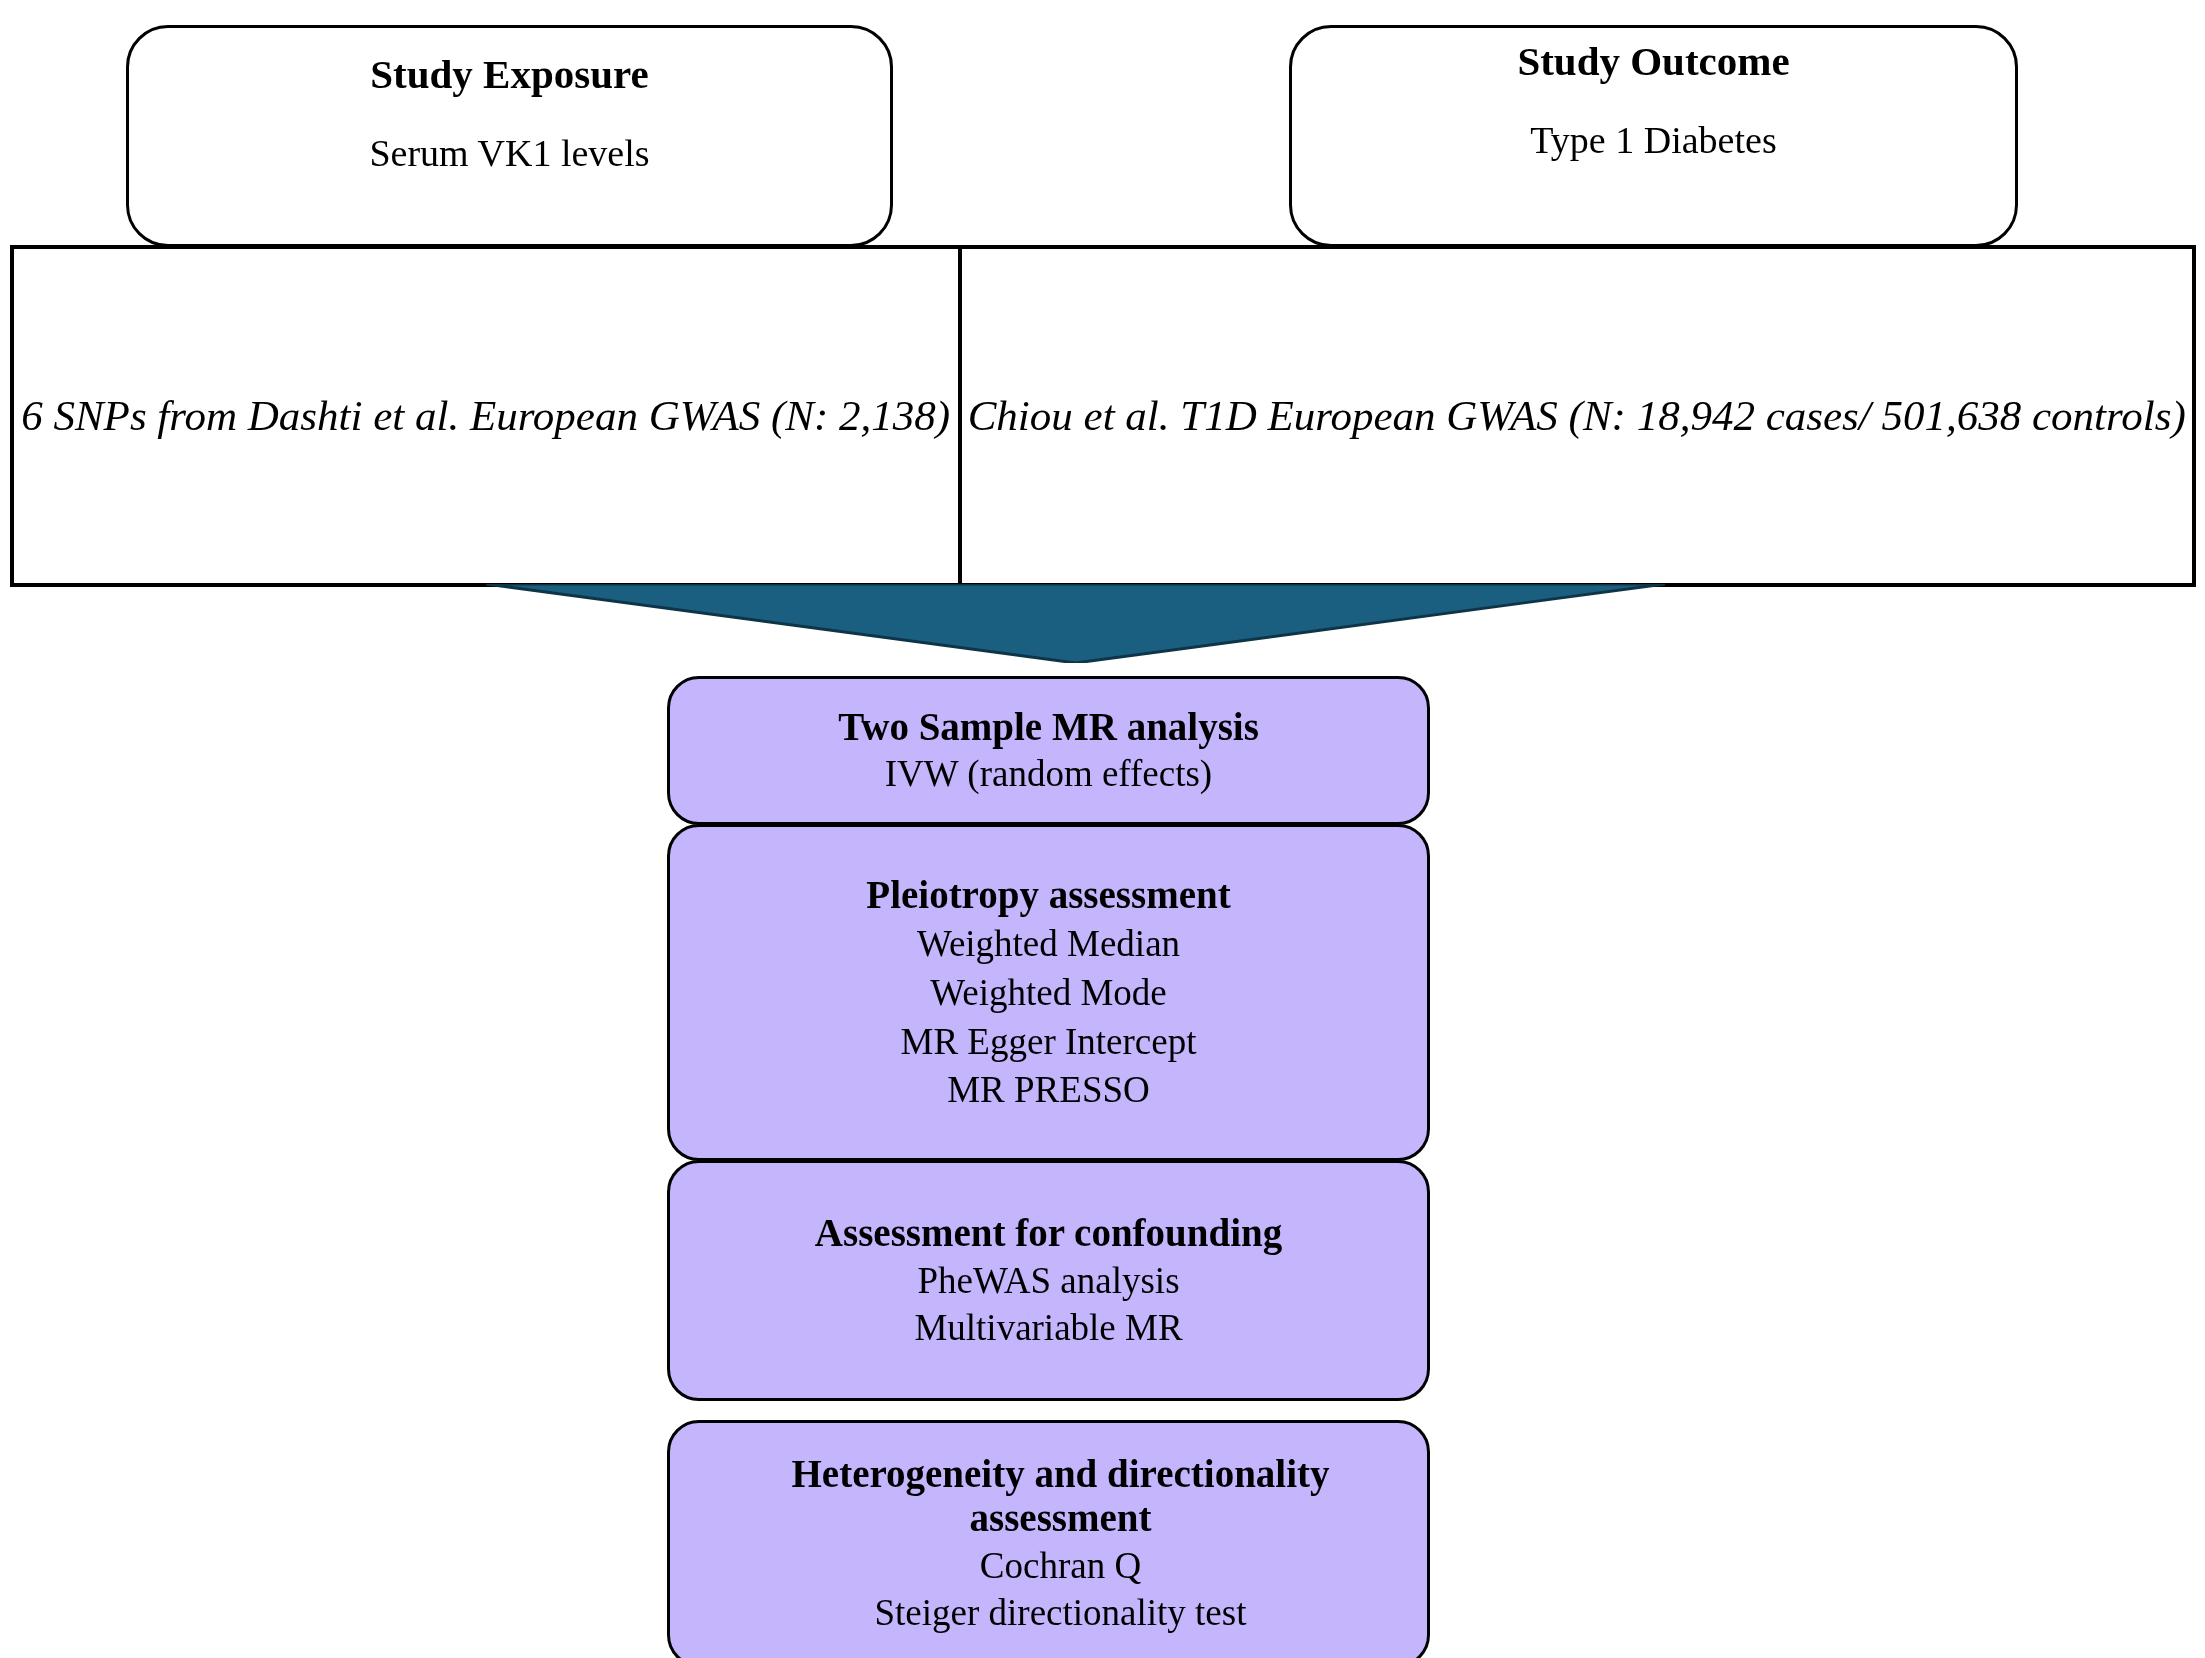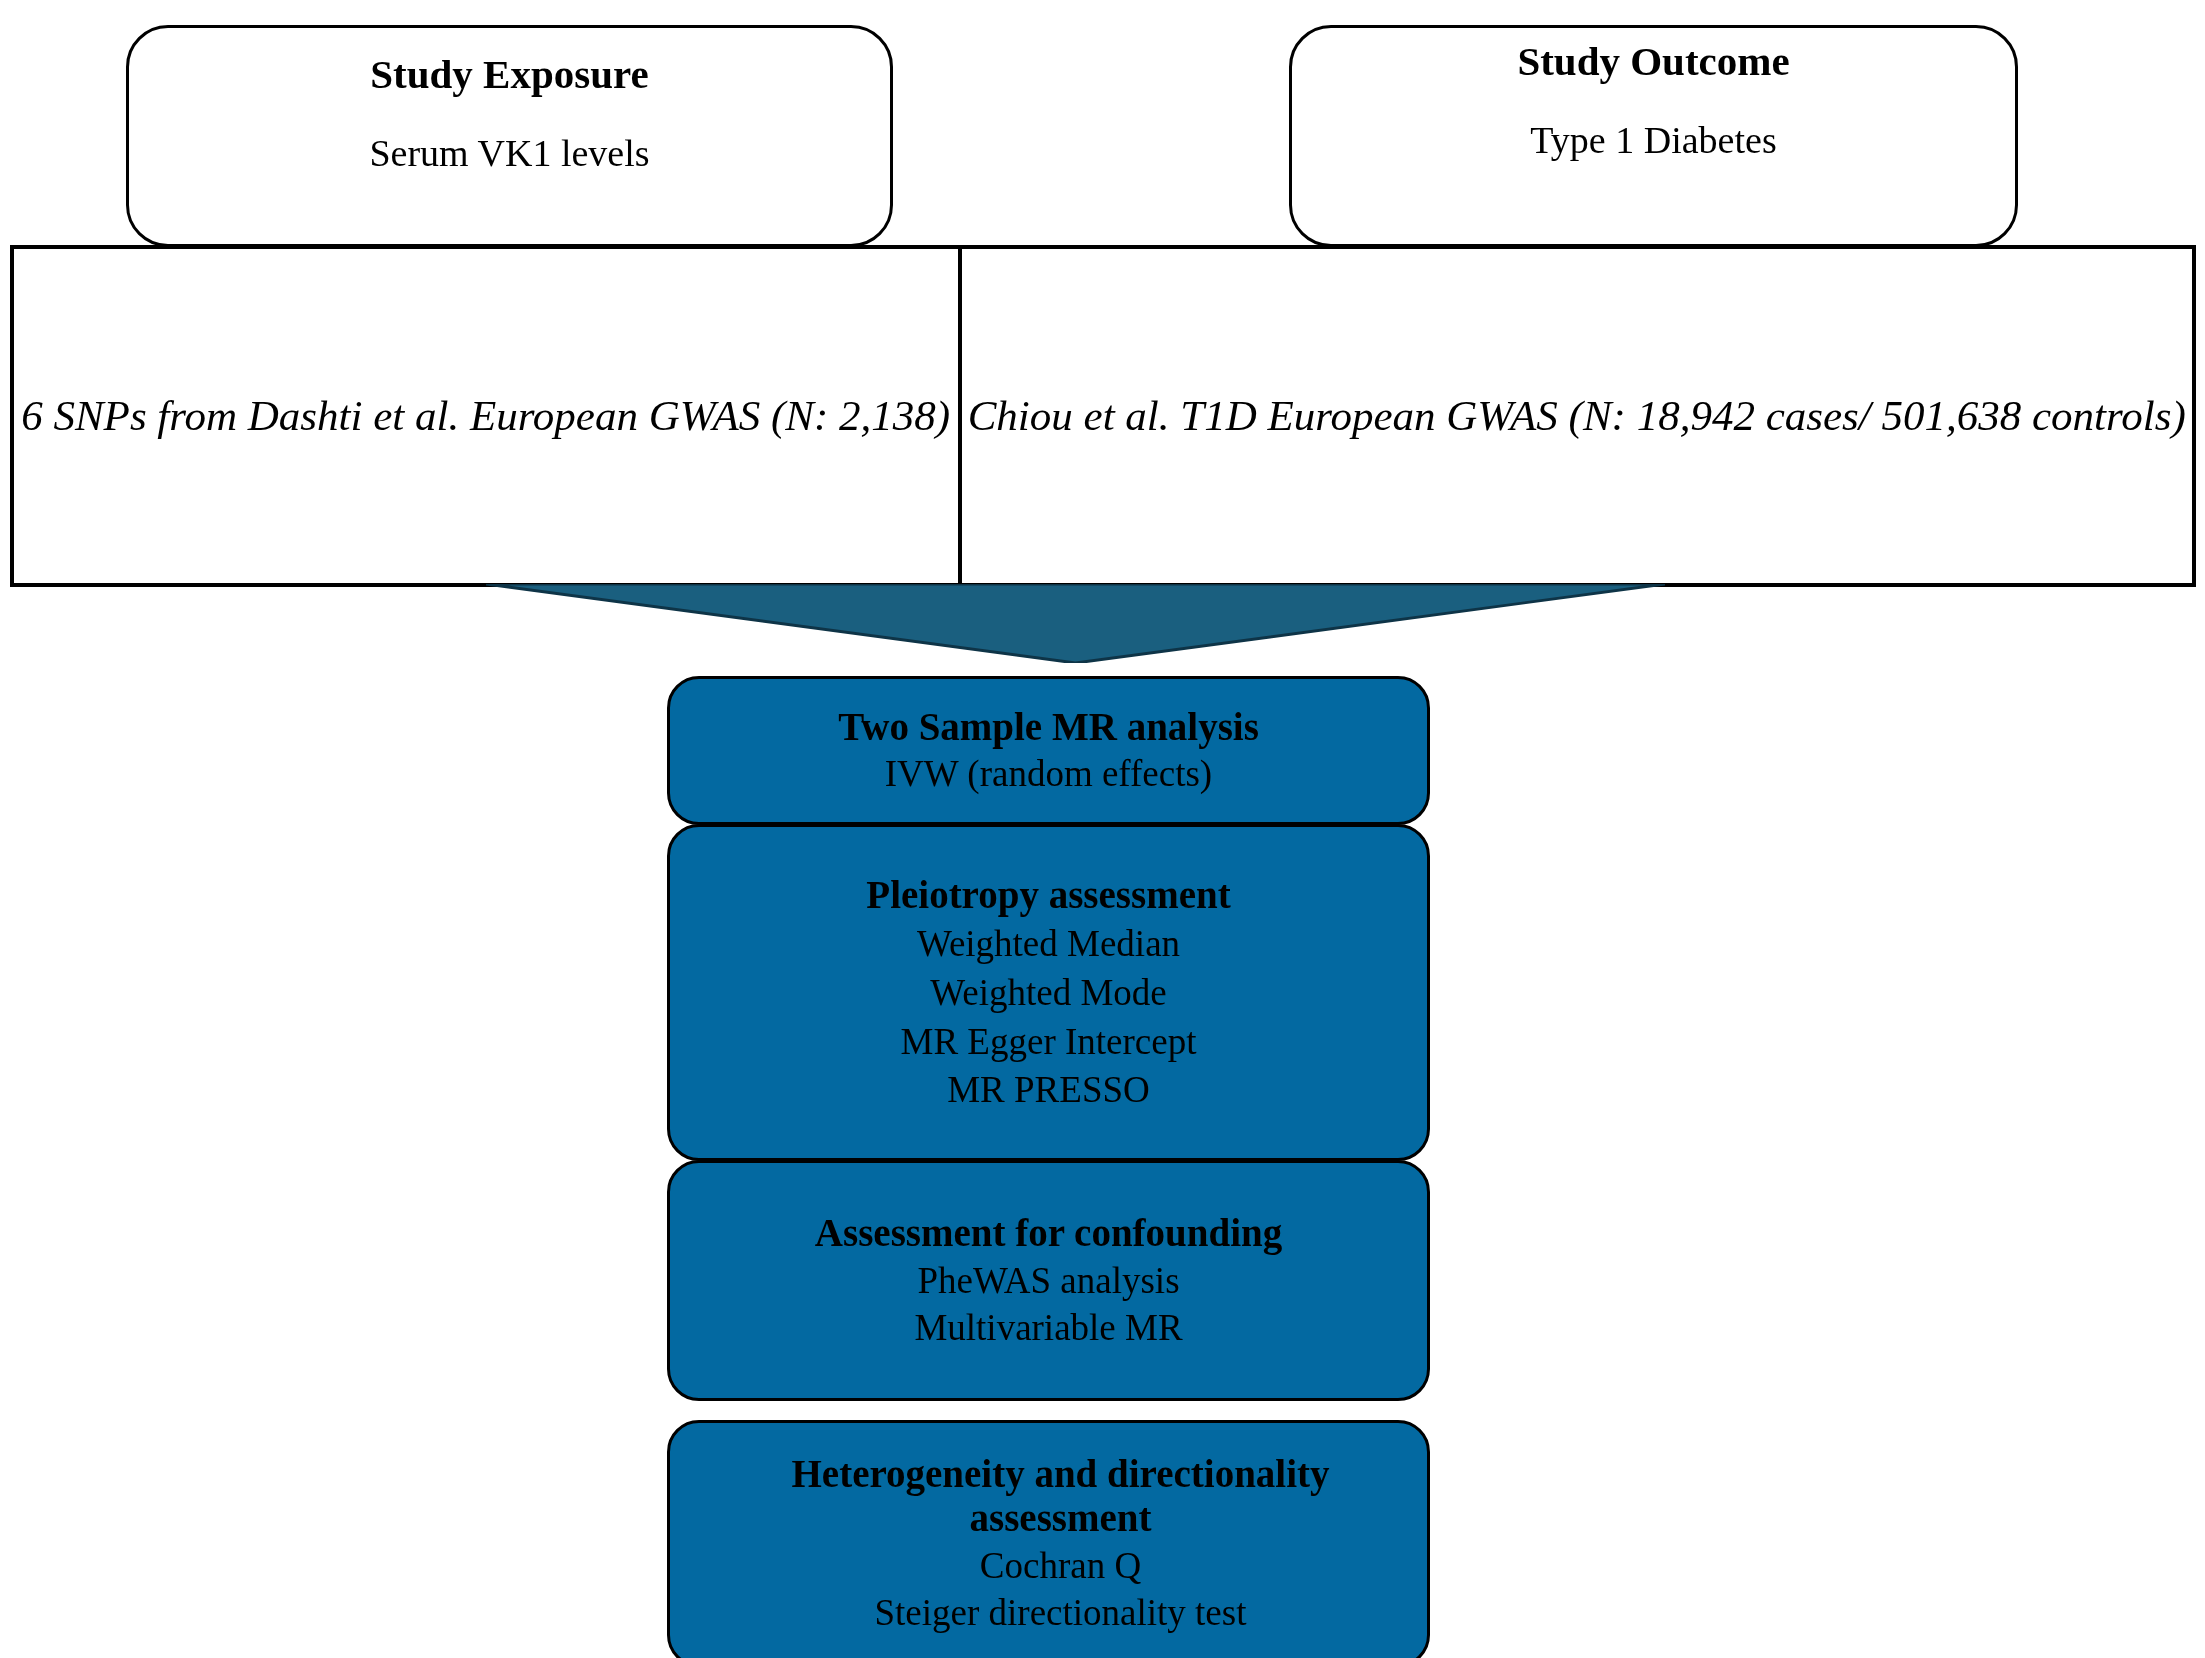--- a/index.html
+++ b/index.html
@@ -96,21 +96,21 @@
     z-index: 2;
   }
   #merge-arrow svg { display: block; width: 100%; height: 100%; }
 
   
   .stack-box {
     position: absolute;
     left: 667px;
     width: 763px;
     box-sizing: border-box;
-    background: #0369a1;
+    background: #c4b5fd;
     border: 3.6px solid #000000;
     border-radius: 32px;
     display: flex;
     flex-direction: column;
     align-items: center;
     justify-content: center;
     z-index: 4;
   }
   .stack-title {
     font-weight: bold;

